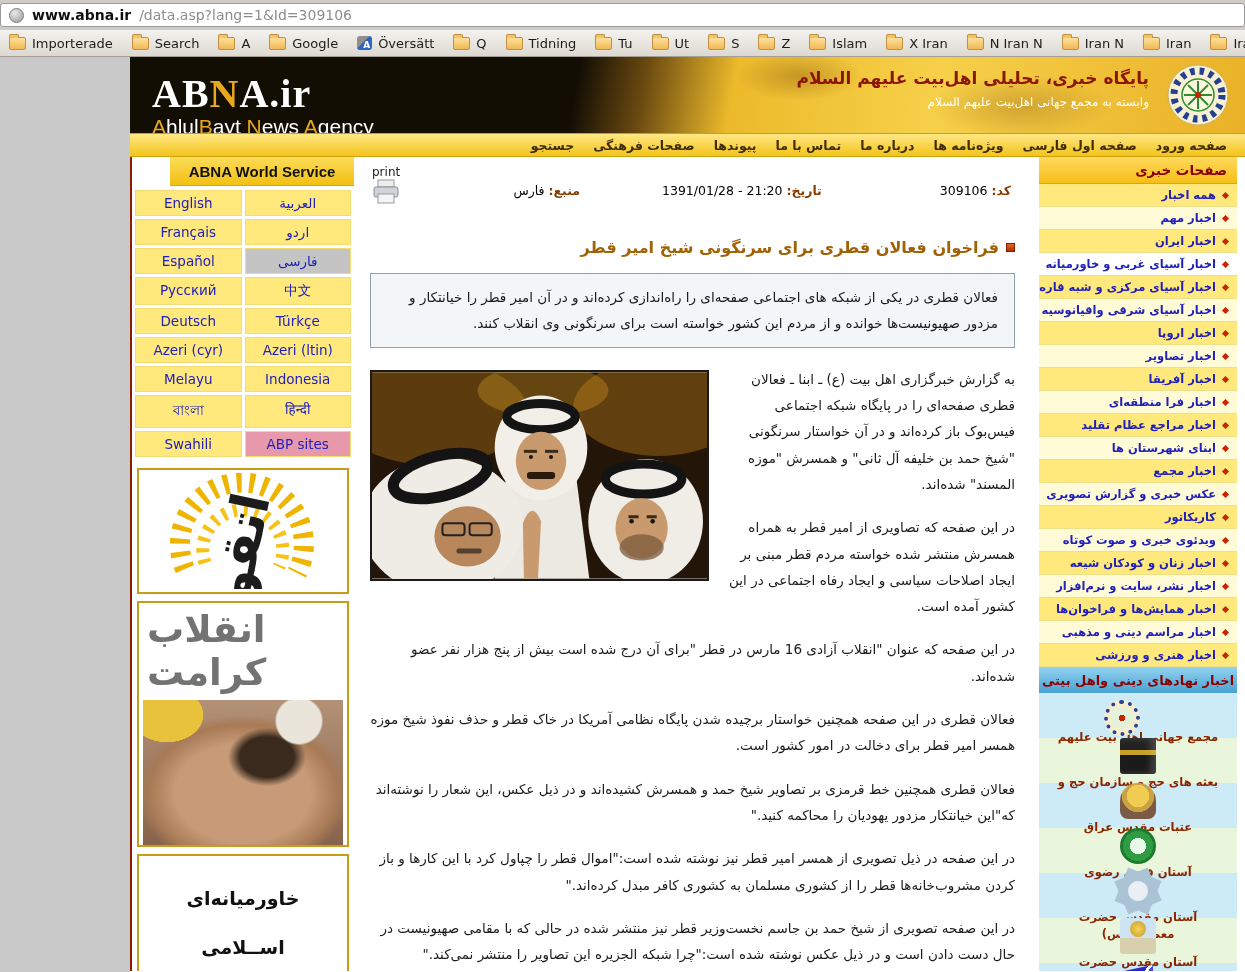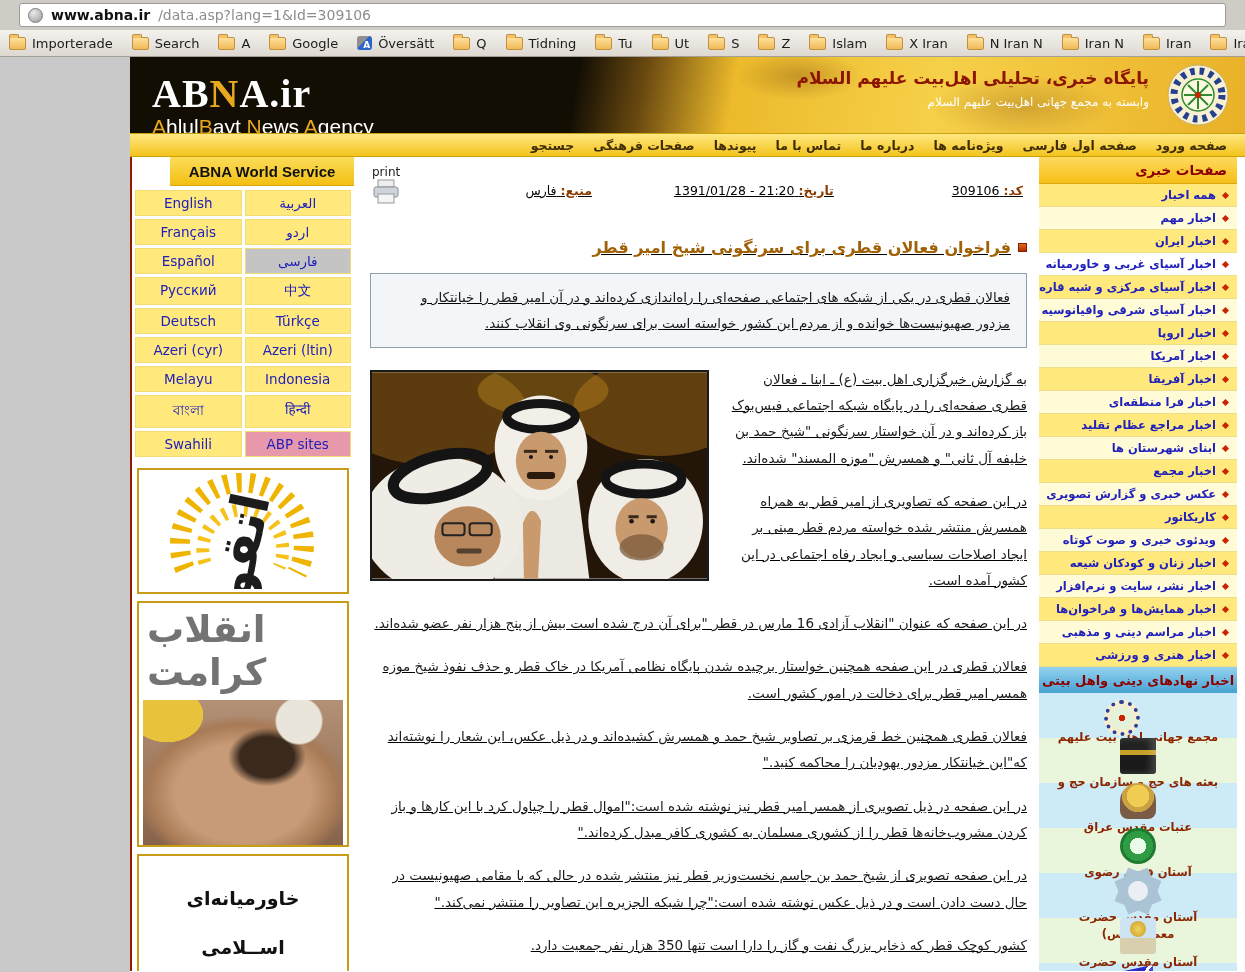--- a/index.html
+++ b/index.html
@@ -2,21 +2,21 @@
 <html lang="fa"><head>
 <meta charset="utf-8">
 <style>
   * { margin:0; padding:0; box-sizing:border-box; }
   html,body { background:#b9b9b9; }
   body { font-family:"DejaVu Sans", sans-serif; }
   .screen { position:relative; width:1245px; height:972px; overflow:hidden; background:#c9c9c9; }
 
   
   .chrome { background:#d2cfc8; }
-  .urlrow { height:30px; padding:3px 19px; background:#cfccc5; }
+  .urlrow { height:30px; padding:3px 0; background:#cfccc5; }
   .urlbox { height:24px; background:#fff; border:1px solid #9a9a9a; border-radius:3px; display:flex; align-items:center; padding:0 8px; gap:8px; }
   .url-host { font-size:14px; font-weight:bold; color:#111; }
   .url-path { font-size:14px; color:#8d8d8d; }
   .globe-ic { width:15px; height:15px; border-radius:50%; background:radial-gradient(circle at 35% 30%, #e8e8e8, #9a9a9a); border:1px solid #7c7c7c; flex:0 0 15px; }
   .bookmarks { height:27px; background:linear-gradient(#f4f2ee,#ddd9d1); border-bottom:1px solid #a39f96; display:flex; align-items:center; padding:0 9px; gap:19px; overflow:hidden; }
   .bm-item { display:flex; align-items:center; gap:6px; font-size:13px; color:#1c1c1c; white-space:nowrap; cursor:pointer; }
   .bm-icon { width:17px; height:13px; display:inline-block; position:relative; flex:0 0 auto; }
   .bm-icon.folder { background:linear-gradient(#ffe09a,#efb957); border:1px solid #c28f3e; border-radius:2px; }
   .bm-icon.folder::before { content:""; position:absolute; top:-4px; left:-1px; width:8px; height:3px; background:#f2c368; border:1px solid #c28f3e; border-bottom:none; border-radius:2px 2px 0 0; }
   .bm-icon.translate { width:15px; height:14px; background:linear-gradient(135deg,#8f8f8f 0 42%,#2a66c8 42%); border-radius:3px; }
@@ -60,21 +60,21 @@
     background:
       radial-gradient(circle at 78% 14%, #e9e5db 0 11%, transparent 12%),
       radial-gradient(ellipse 60px 45px at 12% 10%, #e8c23a 0 60%, transparent 61%),
       radial-gradient(ellipse 60px 45px at 62% 38%, #3a2a1e 0 45%, transparent 65%),
       radial-gradient(ellipse 130px 95px at 50% 62%, #c79b78 0 52%, #a87a56 72%, transparent 82%),
       linear-gradient(#b39176,#86614a); }
   .banner-3 { height:238px; }
   .b3-text { direction:rtl; text-align:center; font-weight:bold; color:#111; font-size:19px; line-height:2.6; padding-top:18px; }
 
   
-  .main-col { flex:1 1 auto; position:relative; padding:10px 12px 0 16px; overflow:hidden;text-decoration:underline; }
+  .main-col { flex:1 1 auto; position:relative; padding:10px 24px 0 16px; overflow:hidden; }
   .print-block { position:absolute; left:18px; top:8px; font-size:12px; color:#222; cursor:pointer; }
   .meta-row { direction:rtl; display:flex; align-items:center; margin:16px 4px 0; font-size:12.5px; color:#000; }
   .meta-label { color:#8a3c00; font-weight:bold; }
   .meta-code { margin-left:118px; }
   .meta-date { margin-left:82px; }
   .article-title { direction:rtl; margin-top:40px; color:#a16207; font-weight:bold; font-size:16px; display:flex; align-items:center; gap:7px; }
   .title-bullet { width:9px; height:9px; background:linear-gradient(#e06a20,#b03000); border:1px solid #802000; flex:0 0 9px; }
   .lead-box { margin-top:16px; border:1px solid #8fa0ad; background:#f2f6f9; padding:10px 16px; direction:rtl; text-align:right; font-size:13.5px; line-height:1.95; color:#1a1a1a; }
   .article-body { margin-top:18px; direction:rtl; text-align:right; font-size:13.5px; line-height:1.95; color:#1a1a1a; }
   .article-photo { float:left; width:339px; height:211px; border:2px solid #1a1a1a; background:#fff; margin:4px 16px 10px 0; }
@@ -362,21 +362,21 @@
             <div class="news-row">
             <span class="diamond"></span>
             <span>اخبار آسیای شرقی واقیانوسیه</span>
           </div>
             <div class="news-row">
             <span class="diamond"></span>
             <span>اخبار اروپا</span>
           </div>
             <div class="news-row">
             <span class="diamond"></span>
-            <span>اخبار آمریکا</span>
+            <span>اخبار تصاویر</span>
           </div>
             <div class="news-row">
             <span class="diamond"></span>
             <span>اخبار آفریقا</span>
           </div>
             <div class="news-row">
             <span class="diamond"></span>
             <span>اخبار فرا منطقه‌ای</span>
           </div>
             <div class="news-row">

